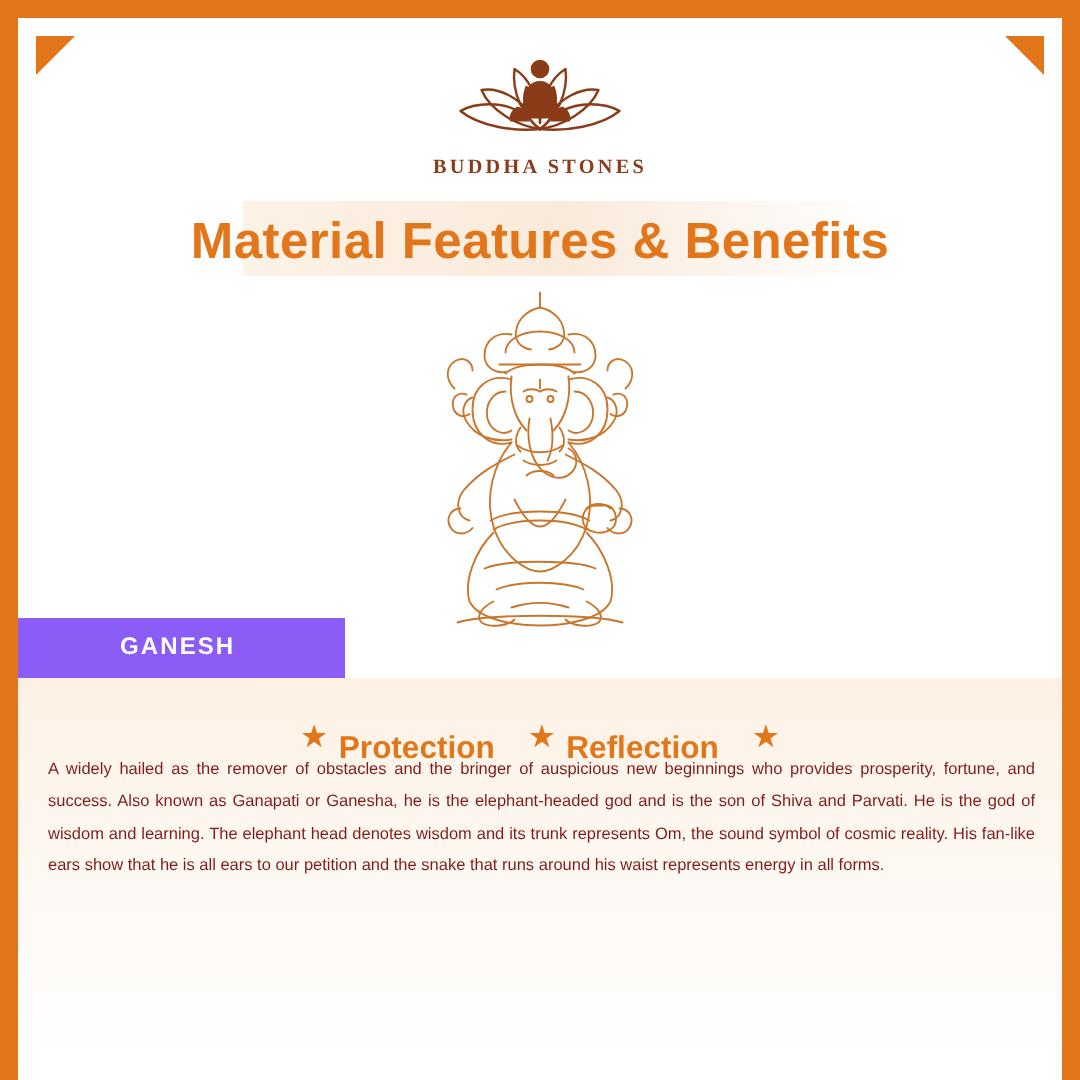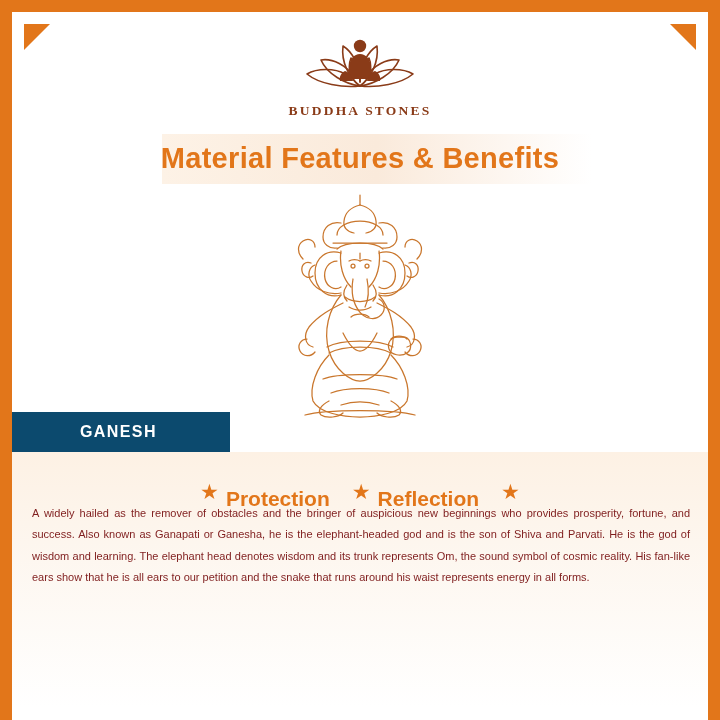--- a/index.html
+++ b/index.html
@@ -105,21 +105,21 @@
     left: 150px;
     width: 430px;
     height: 50px;
     background: linear-gradient(to right, #fdf2e6 0%, #faeadb 50%, #ffffff 100%);
   }
   .title-text {
     position: absolute;
     top: 130px;
     left: 0; right: 0;
     text-align: center;
-    font-size: 29px;
+    font-size: 34px;
     font-weight: bold;
     color: #e2761a;
     letter-spacing: 0.3px;
   }
 
   
   .hero {
     position: absolute;
     top: 175px;
     left: 0; right: 0;
@@ -128,21 +128,21 @@
   }
   .hero svg { display: block; margin: 0 auto; }
 
   
   .label-tab {
     position: absolute;
     top: 400px;
     left: 0;
     width: 218px;
     height: 40px;
-    background: #0c4a6e;
+    background: #8b5cf6;
   }
   .label-tab span {
     position: absolute;
     left: 68px;
     top: 11px;
     color: #ffffff;
     font-size: 16px;
     font-weight: bold;
     letter-spacing: 1.4px;
   }

